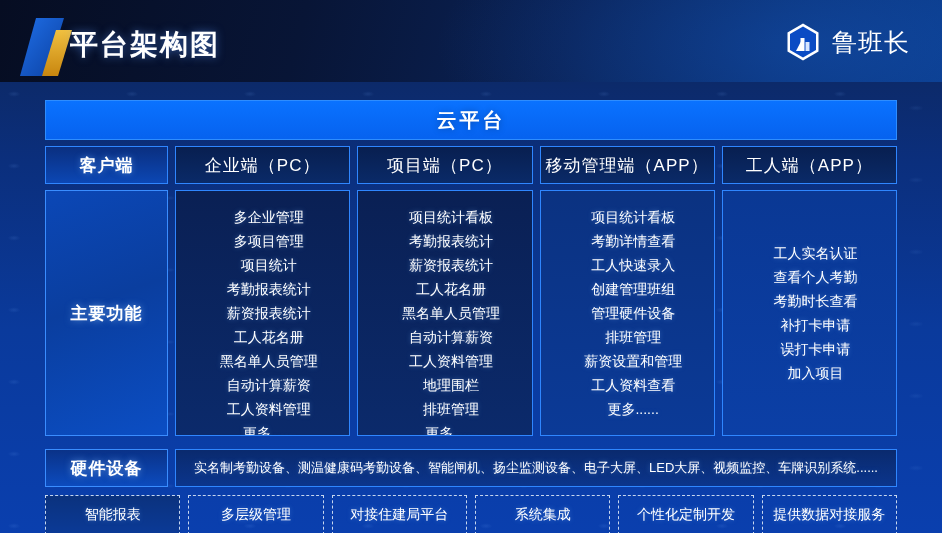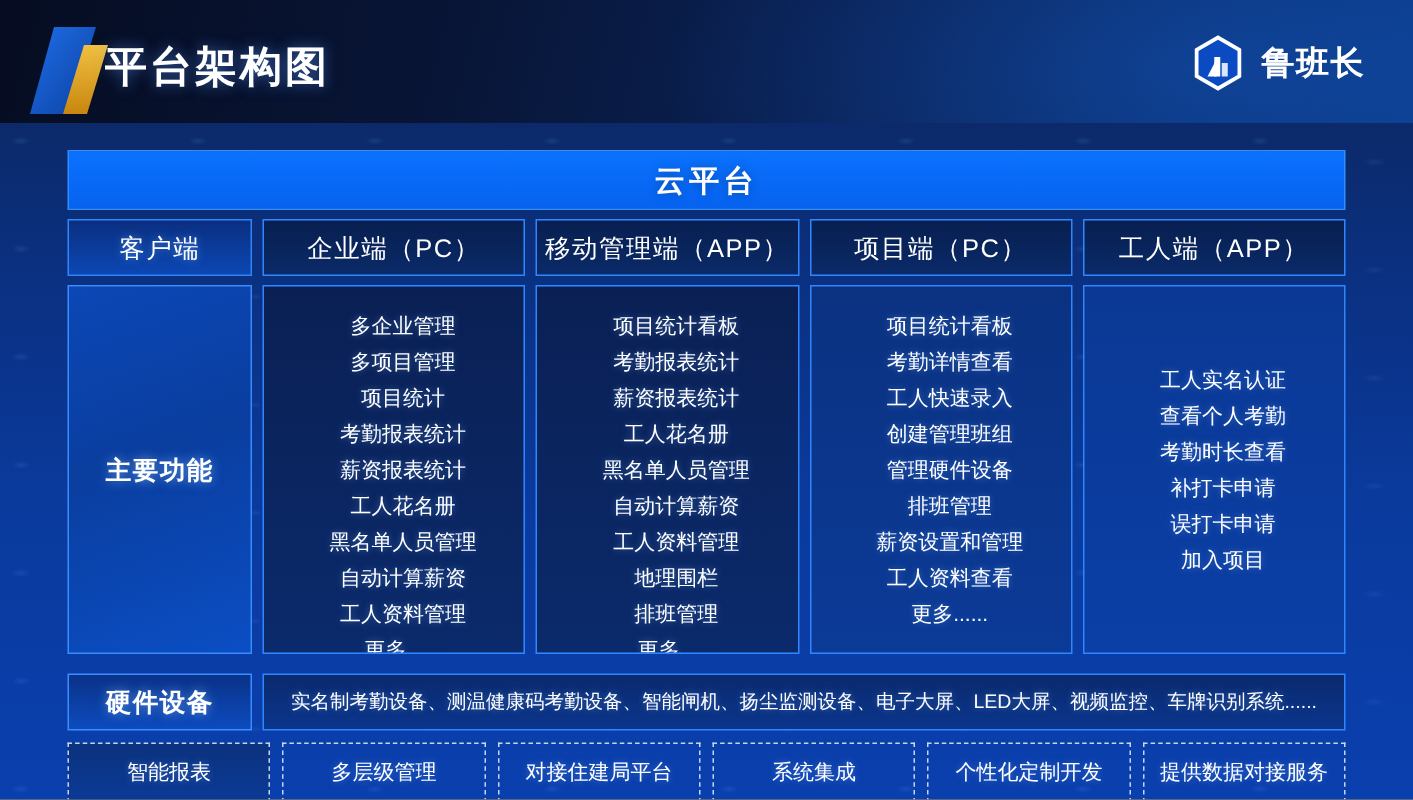--- a/index.html
+++ b/index.html
@@ -53,22 +53,22 @@
 
   .logo-wrap {
     position: absolute;
     right: 32px; top: 22px;
     display: flex;
     align-items: center;
     gap: 9px;
   }
   .logo-mark { width: 40px; height: 40px; display: block; }
   .logo-text {
-    font-size: 22px;
-    font-weight: bold;
+    font-size: 25px;
+    font-weight: normal;
     color: #ffffff;
     letter-spacing: 1px;
     white-space: nowrap;
     text-align: center;
   }
 
   
   .board {
     position: absolute;
     left: 0; top: 82px;
@@ -127,21 +127,21 @@
     align-items: center;
     justify-content: center;
     color: #ffffff;
     white-space: nowrap;
   }
   .tab-lead {
     width: 123px;
     flex: 0 0 123px;
     background: linear-gradient(180deg, #0a2f80 0%, #0c47b4 100%);
     font-size: 17px;
-    font-weight: normal;
+    font-weight: bold;
     letter-spacing: 1px;
     text-shadow: 0 0 6px rgba(110,175,255,0.6);
   }
   .tab-col {
     flex: 1 1 0;
     background: linear-gradient(180deg, #081f50 0%, #0a2a68 100%);
     font-size: 17px;
     letter-spacing: 1px;
   }
 
@@ -293,22 +293,22 @@
 
     <div class="inner">
 
       <div class="cloud-banner">
         <span>云平台</span>
       </div>
 
       <div class="tabs-row">
         <div class="tab tab-lead">客户端</div>
         <div class="tab tab-col">企业端（PC）</div>
+        <div class="tab tab-col">项目端（PC）</div>
         <div class="tab tab-col">移动管理端（APP）</div>
-        <div class="tab tab-col">项目端（PC）</div>
         <div class="tab tab-col">工人端（APP）</div>
       </div>
 
       <div class="fn-row">
         <div class="fn-lead">主要功能</div>
         <div class="fn-col bg-dark">
             <div class="fn-item">多企业管理</div>
             <div class="fn-item">多项目管理</div>
             <div class="fn-item">项目统计</div>
             <div class="fn-item">考勤报表统计</div>

